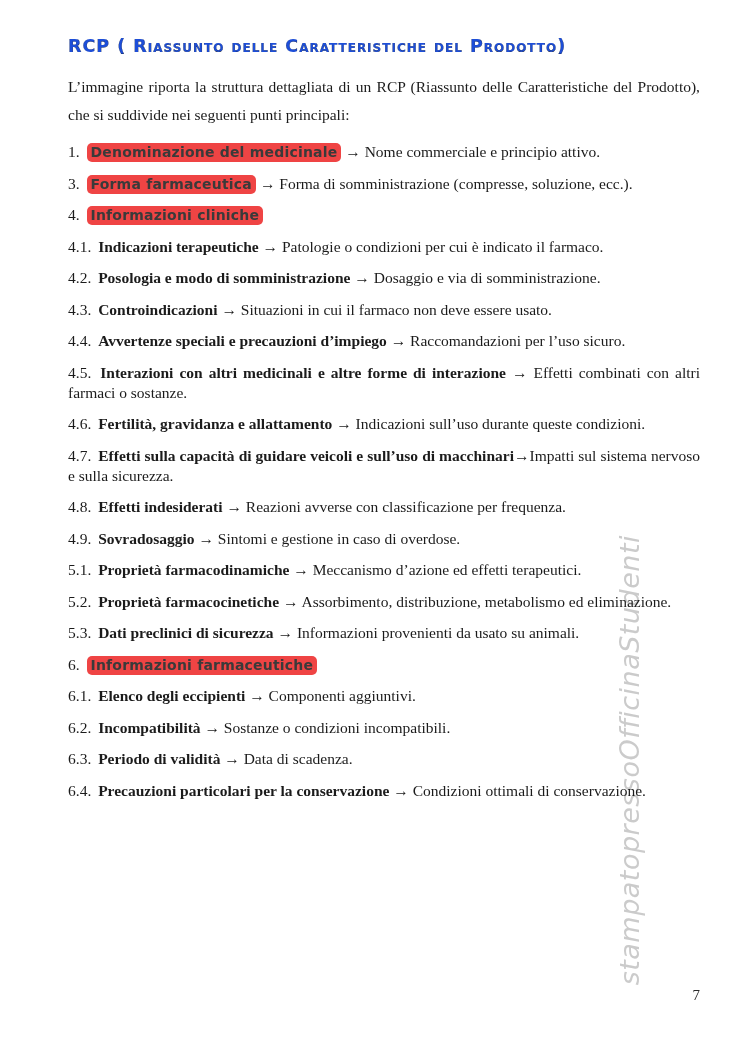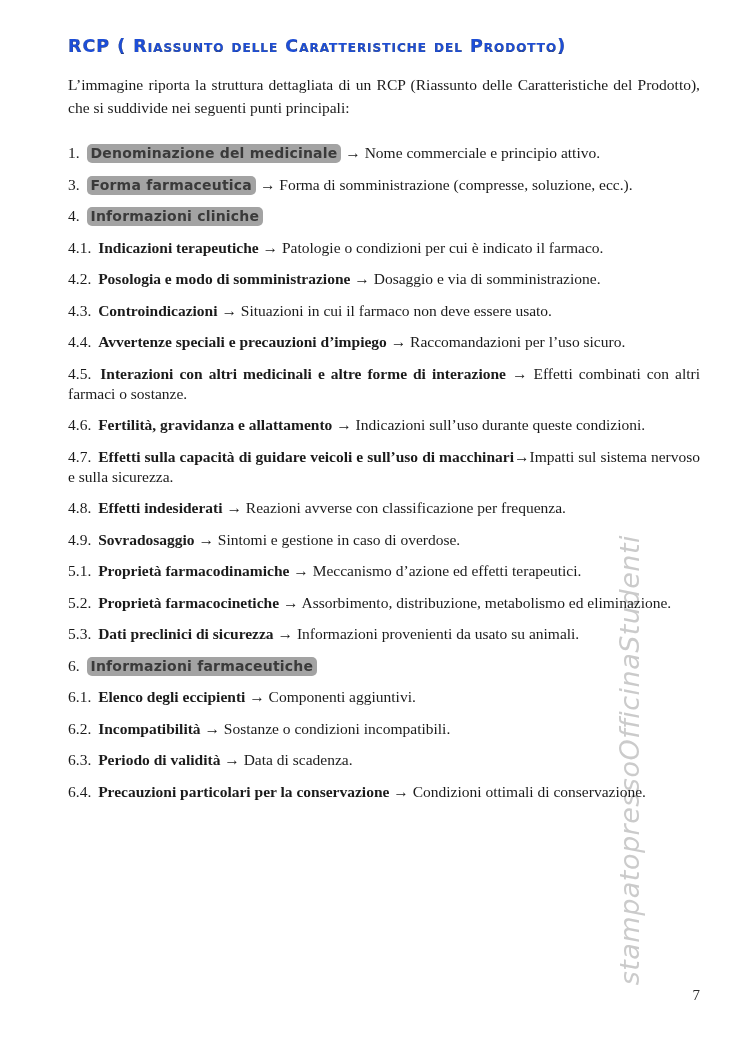--- a/index.html
+++ b/index.html
@@ -18,39 +18,39 @@
     font-family:"DejaVu Sans", sans-serif;
     font-weight:700;
     font-variant:small-caps;
     font-size:17.5px;
     letter-spacing:1px;
     color:#1d4ed8;
     margin:0 0 17px 0;
     -webkit-text-stroke:0.2px #000;
   }
   .intro {
-    margin:0 0 24px 0;
+    margin:0 0 13px 0;
     font-size:15.5px;
-    line-height:23px;
+    line-height:28px;
     text-align:justify;
   }
   .item {
     margin:0 0 11.5px 0;
     font-size:15.5px;
     line-height:20px;
     text-align:justify;
   }
   .num { margin-right:3px; }
   .hl {
     font-family:"DejaVu Sans", sans-serif;
     font-weight:700;
     font-size:14px;
     letter-spacing:0.2px;
     color:#3a3a3a;
-    background:#a3a3a3;
+    background:#ef4444;
     padding:1px 4px 2px 4px;
     border-radius:5px;
     box-decoration-break:clone;
     -webkit-box-decoration-break:clone;
   }
   .bold { font-weight:700; }
   .watermark {
     position:absolute;
     top:535px; left:614px;
     z-index:0;

